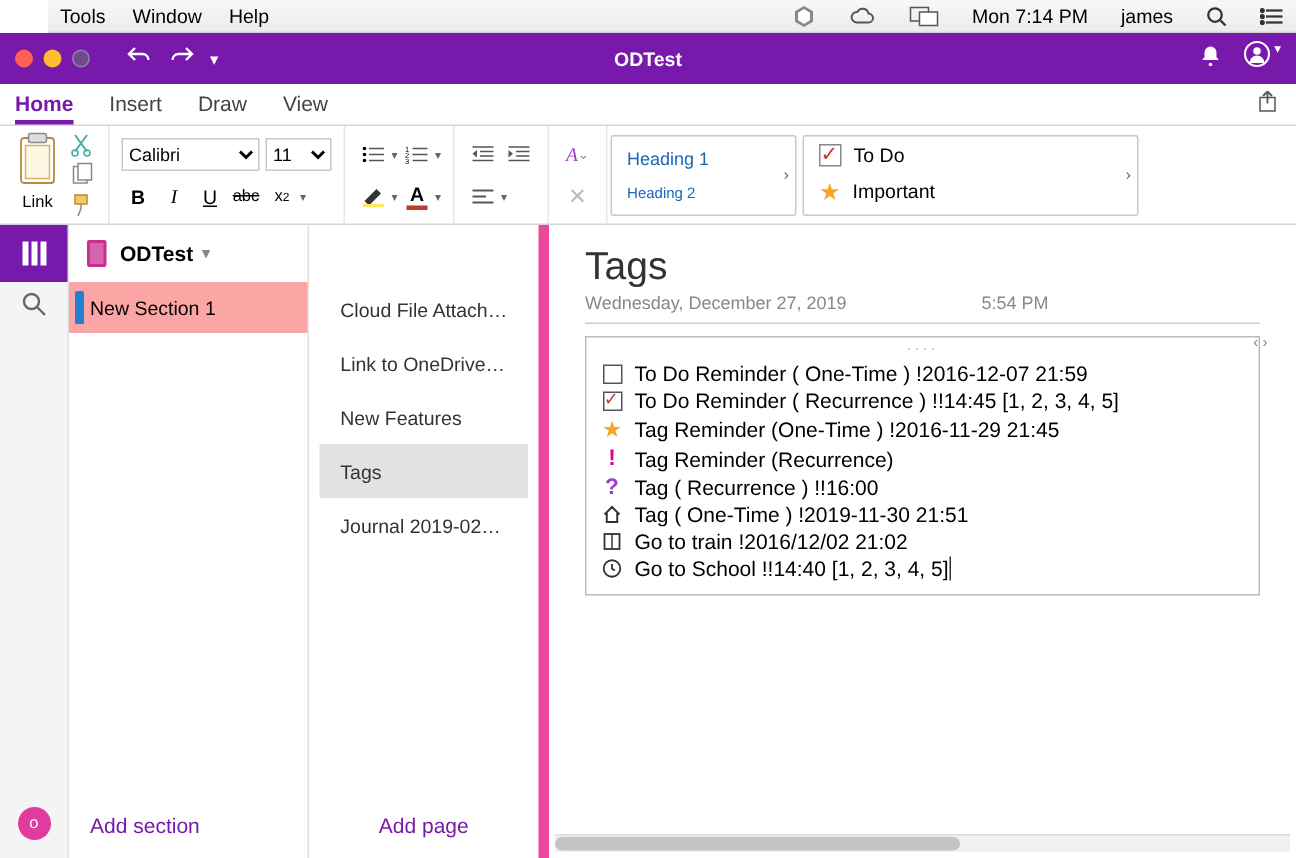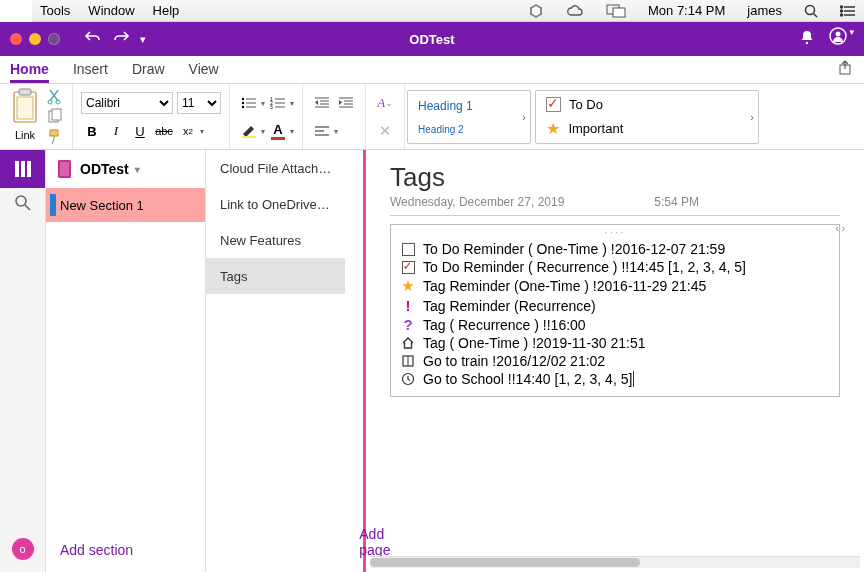--- a/index.html
+++ b/index.html
@@ -58,21 +58,21 @@
 .rail-avatar { margin-top: auto; margin-bottom: 12px; width: 22px; height: 22px; border-radius: 50%; background: #e23ba0; color: #fff; display: flex; align-items: center; justify-content: center; font-size: 11px; }
 
 .nbcol { width: 160px; border-right: 1px solid #e0e0e0; display: flex; flex-direction: column; }
 .nbhead { height: 38px; display: flex; align-items: center; gap: 6px; padding: 0 10px; font-size: 14px; font-weight: 600; }
 .nbhead svg { flex-shrink:0; }
 .section-item { height: 34px; display: flex; align-items: center; padding-left: 14px; font-size: 13px; position: relative; }
 .section-item.active { background: #fca5a5; }
 .section-item::before { content:""; position:absolute; left:4px; top:6px; bottom:6px; width:6px; background:#247ed3; border-radius:1px; }
 .add-link { margin-top: auto; padding: 14px 14px; color: #7719aa; font-size: 14px; font-weight: 500; cursor: pointer; }
 
-.pagecol { width: 160px; border-right: 3px solid #ec4899; display: flex; flex-direction: row; }
+.pagecol { width: 160px; border-right: 7px solid #ec4899; display: flex; flex-direction: column; align-items: center; }
 .page-item { height: 36px; display: flex; align-items: center; padding: 0 14px; font-size: 13px; color: #333; white-space: nowrap; overflow: hidden; text-overflow: ellipsis; cursor: pointer; }
 .page-item.active { background: #e2e2e2; }
 
 .content { flex: 1; padding: 8px 24px 0 24px; overflow: auto; font-size: 14px; }
 .page-title { font-size: 26px; color: #333; font-weight: 400; padding: 4px 0 2px; }
 .page-meta { display: flex; gap: 90px; color: #888; font-size: 12px; border-bottom: 1px solid #ccc; padding-bottom: 6px; margin-bottom: 8px; }
 .note-box { border: 1px solid #bbb; padding: 6px 8px 8px; position: relative; }
 .note-grip { text-align:center; color:#aaa; font-size:10px; letter-spacing:2px; margin-top:-4px; margin-bottom:2px; }
 .note-resize { position:absolute; right:-6px; top:-2px; font-size:10px; color:#888; }
 .note-line { display: flex; align-items: center; gap: 6px; padding: 1px 0; font-size: 14px; }
@@ -365,20 +365,21 @@
     <div class="add-link">Add section</div>
   </div>
 
   <div class="pagecol">
     <div style="height:38px"></div>
     <div id="pages">
         <div class="page-item">Cloud File Attach…</div>
         <div class="page-item">Link to OneDrive…</div>
         <div class="page-item">New Features</div>
         <div class="page-item active">Tags</div>
+        <div class="page-item">Journal 2019-02…</div>
       </div>
     <div class="add-link">Add page</div>
   </div>
 
   <div class="content">
     <div class="page-title">Tags</div>
     <div class="page-meta">
       <span>Wednesday, December 27, 2019</span>
       <span>5:54 PM</span>
     </div>

